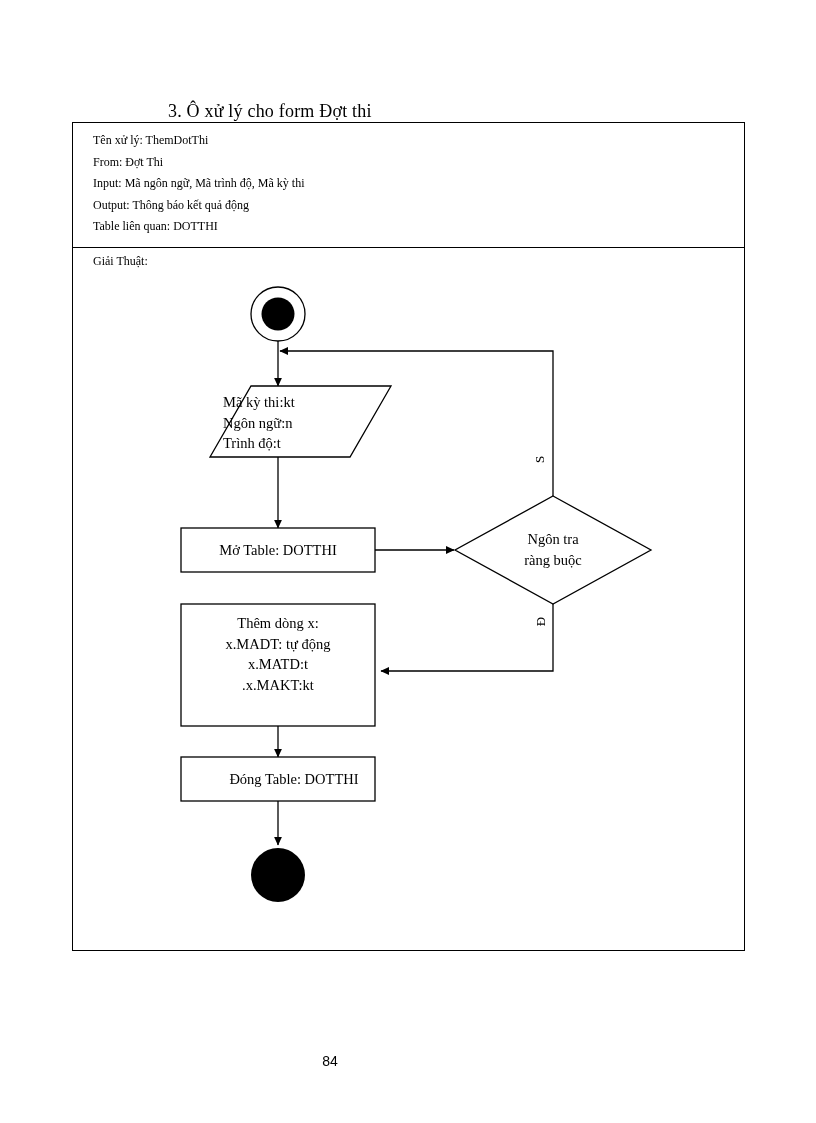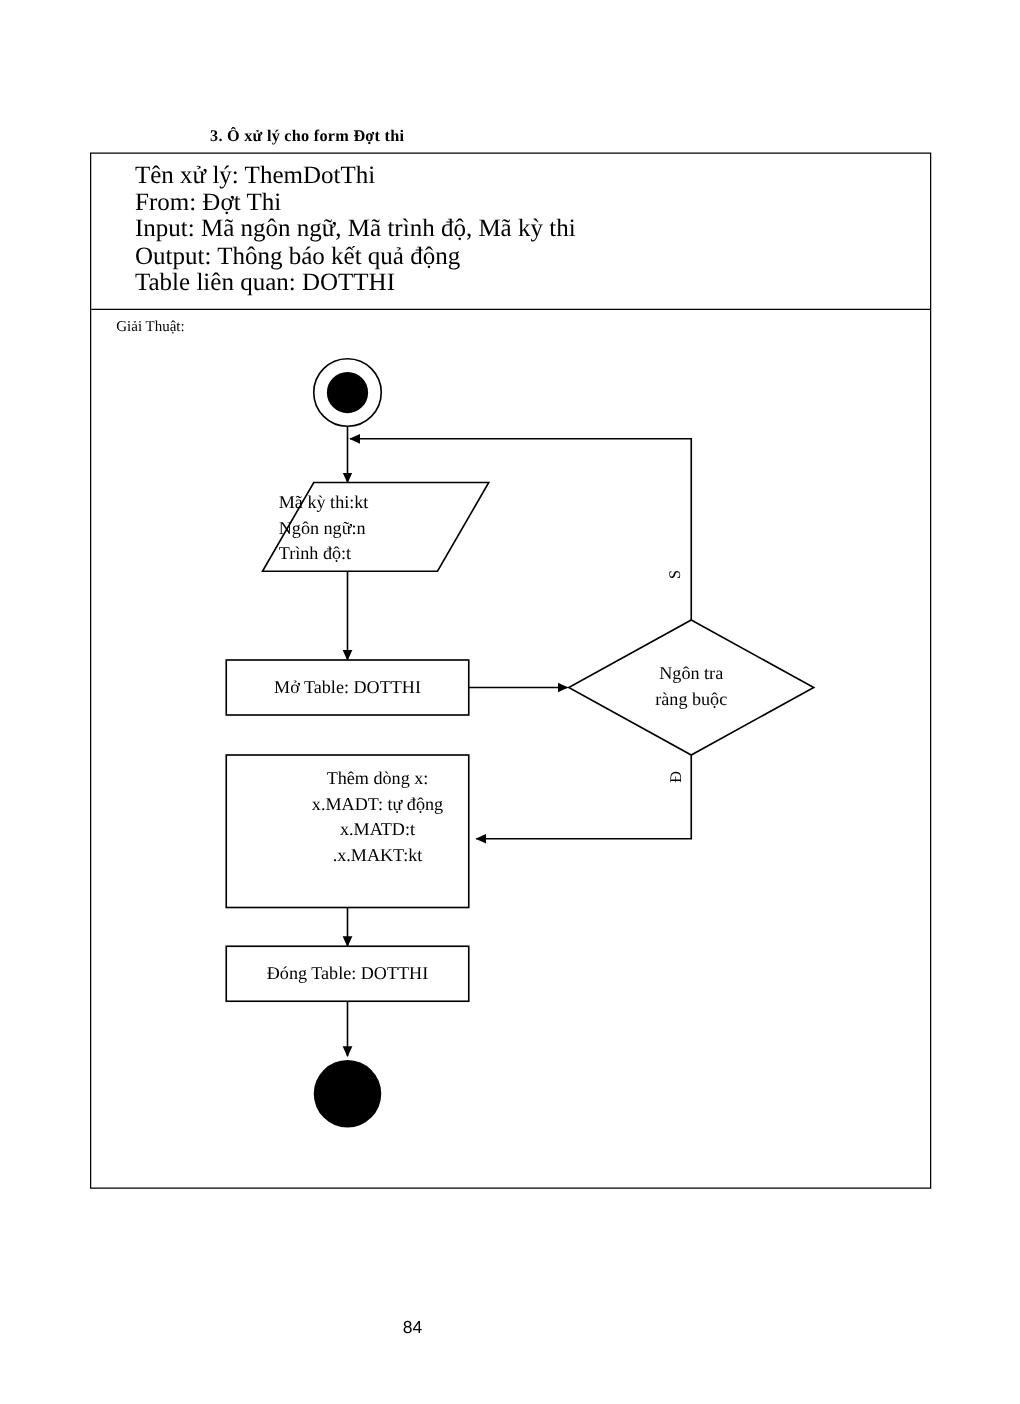--- a/index.html
+++ b/index.html
@@ -14,22 +14,22 @@
     font-family: "Liberation Serif", "DejaVu Serif", serif;
     color: #000000;
     overflow: hidden;
   }
 
   
   #doc-title {
     position: absolute;
     left: 168px;
     top: 101px;
-    font-size: 13px;
-    font-weight: bold;
+    font-size: 18px;
+    font-weight: normal;
     letter-spacing: 0.2px;
     white-space: nowrap;
   }
 
   
   #outer-frame {
     position: absolute;
     left: 72px;
     top: 122px;
     width: 673px;
@@ -45,24 +45,23 @@
     top: 0;
     width: 100%;
     height: 125px;
     border-bottom: 1.3px solid #000;
     box-sizing: border-box;
   }
   #header-list {
     position: absolute;
     left: 20px;
     top: 7px;
-    font-size: 20px;
+    font-size: 12px;
     line-height: 21.5px;
     white-space: nowrap;
-    margin-left: 15px;
   }
   #header-list div { white-space: nowrap; }
 
   
   #algo-label {
     position: absolute;
     left: 20px;
     top: 131px;
     font-size: 12px;
     white-space: nowrap;
@@ -170,28 +169,28 @@
 
   <div class="node-text" style="left:108px; top:417px; width:194px;">
     <div>Mở Table:  DOTTHI</div>
   </div>
 
   <div class="node-text" style="left:400px; top:406px; width:160px;">
     <div>Ngôn tra</div>
     <div>ràng buộc</div>
   </div>
 
-  <div class="node-text" style="left:108px; top:490px; width:194px;padding-left:24px;">
+  <div class="node-text" style="left:108px; top:490px; width:194px;">
     <div>Thêm  dòng x:</div>
     <div>x.MADT:  tự động</div>
     <div>x.MATD:t</div>
     <div>.x.MAKT:kt</div>
   </div>
 
-  <div class="node-text" style="left:108px; top:646px; width:194px;">
+  <div class="node-text" style="left:108px; top:646px; width:194px;padding-left:16px;">
     <div>Đóng Table: DOTTHI</div>
   </div>
 
   <div class="branch-label" style="left:463px; top:330px;">S</div>
 
   <div class="branch-label" style="left:463px; top:492px;">Đ</div>
 
 </div>
 
 <div id="page-number">84</div>

